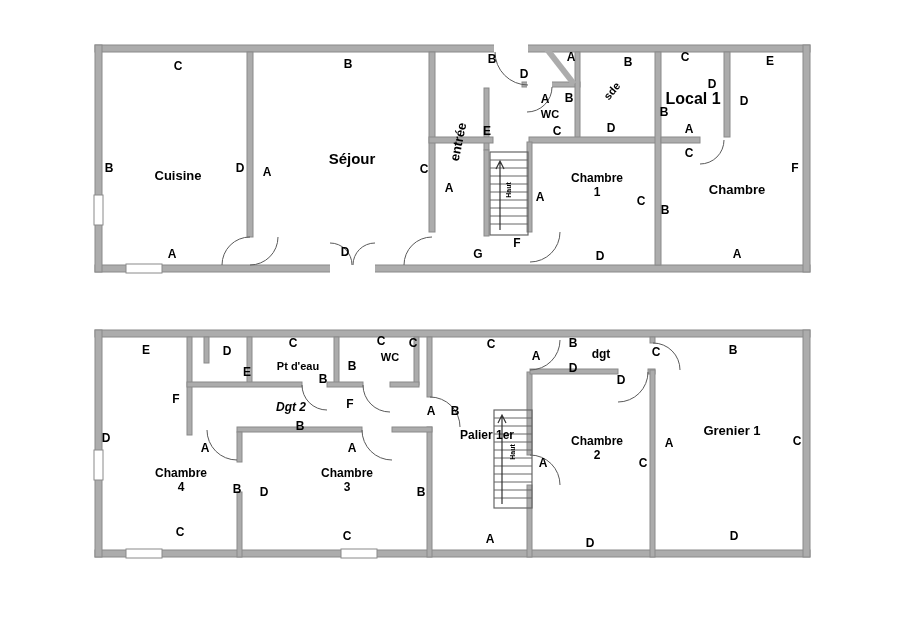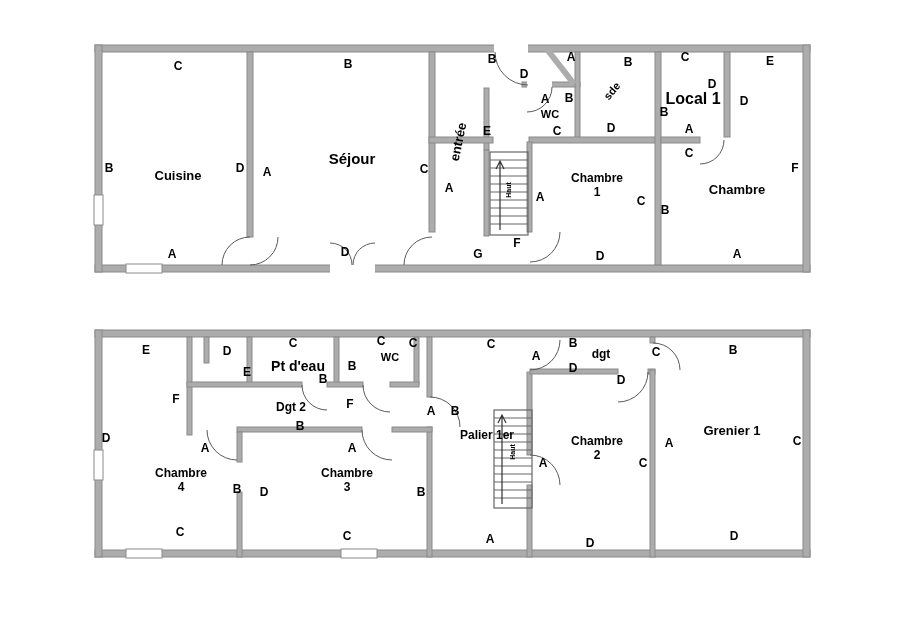--- a/index.html
+++ b/index.html
@@ -155,23 +155,23 @@
       <span class="letter-label" style="left: 795px; top: 168px; transform: translate(-50%, -50%);">F</span>
       <span class="letter-label" style="left: 540px; top: 197px; transform: translate(-50%, -50%);">A</span>
       <span class="letter-label" style="left: 641px; top: 201px; transform: translate(-50%, -50%);">C</span>
       <span class="letter-label" style="left: 665px; top: 210px; transform: translate(-50%, -50%);">B</span>
       <span class="letter-label" style="left: 600px; top: 256px; transform: translate(-50%, -50%);">D</span>
       <span class="letter-label" style="left: 172px; top: 254px; transform: translate(-50%, -50%);">A</span>
       <span class="letter-label" style="left: 345px; top: 252px; transform: translate(-50%, -50%);">D</span>
       <span class="letter-label" style="left: 517px; top: 243px; transform: translate(-50%, -50%);">F</span>
       <span class="letter-label" style="left: 478px; top: 254px; transform: translate(-50%, -50%);">G</span>
       <span class="letter-label" style="left: 737px; top: 254px; transform: translate(-50%, -50%);">A</span>
-      <span class="room-label" style="left: 298px; top: 366px; font-size: 14px; transform: translate(-50%, -50%);">Pt d'eau</span>
+      <span class="room-label" style="left: 298px; top: 366px; font-size: 11px; transform: translate(-50%, -50%);">Pt d'eau</span>
       <span class="room-label" style="left: 390px; top: 357px; font-size: 11px; transform: translate(-50%, -50%);">WC</span>
-      <span class="room-label" style="left: 291px; top: 408px; font-size: 12px; transform: translate(-50%, -50%);">Dgt 2</span>
+      <span class="room-label" style="left: 291px; top: 408px; font-size: 12px; transform: translate(-50%, -50%); font-style: italic;">Dgt 2</span>
       <span class="room-label" style="left: 181px; top: 481px; font-size: 12px; transform: translate(-50%, -50%);">Chambre
 4</span>
       <span class="room-label" style="left: 347px; top: 481px; font-size: 12px; transform: translate(-50%, -50%);">Chambre
 3</span>
       <span class="room-label" style="left: 487px; top: 436px; font-size: 12px; transform: translate(-50%, -50%); text-align: right;">Palier 1er</span>
       <span class="room-label" style="left: 597px; top: 449px; font-size: 12px; transform: translate(-50%, -50%);">Chambre
 2</span>
       <span class="room-label" style="left: 601px; top: 355px; font-size: 12px; transform: translate(-50%, -50%);">dgt</span>
       <span class="room-label" style="left: 732px; top: 431px; font-size: 13px; transform: translate(-50%, -50%);">Grenier 1</span>
       <span class="room-label" style="left: 513px; top: 452px; font-size: 7px; transform: translate(-50%, -50%) rotate(-90deg);">Haut</span>

